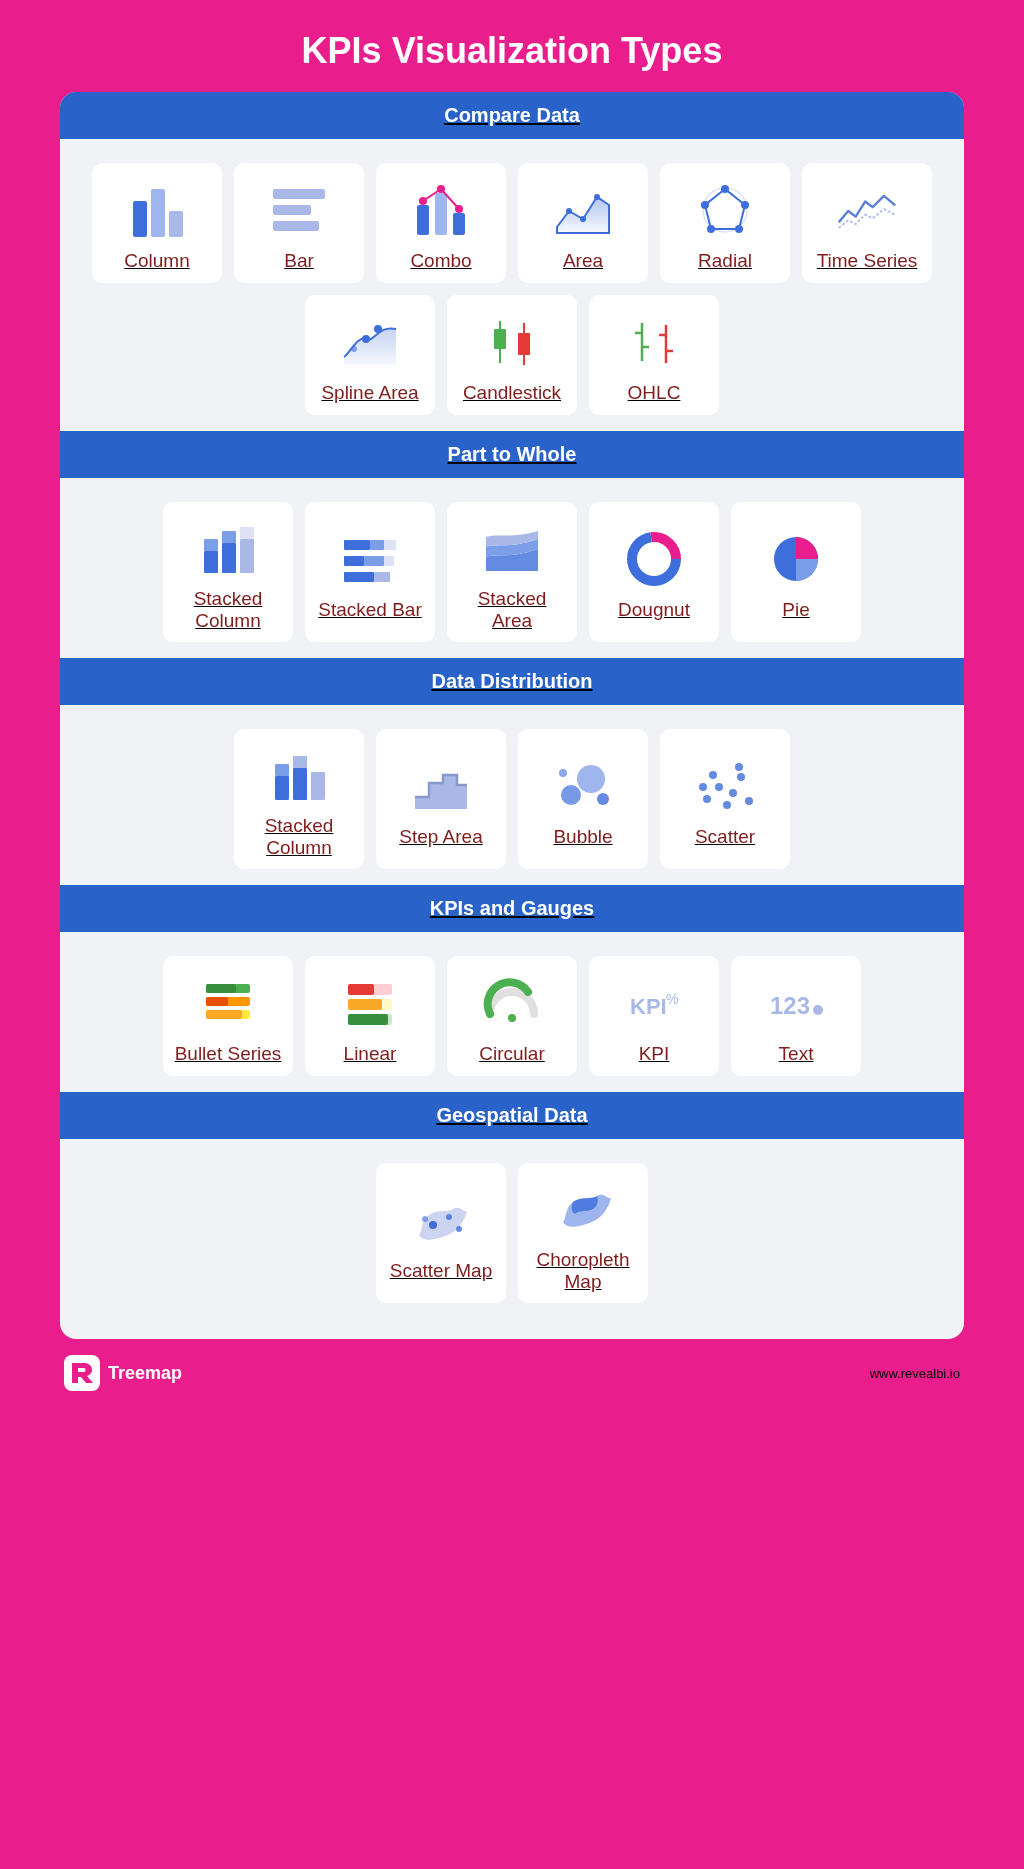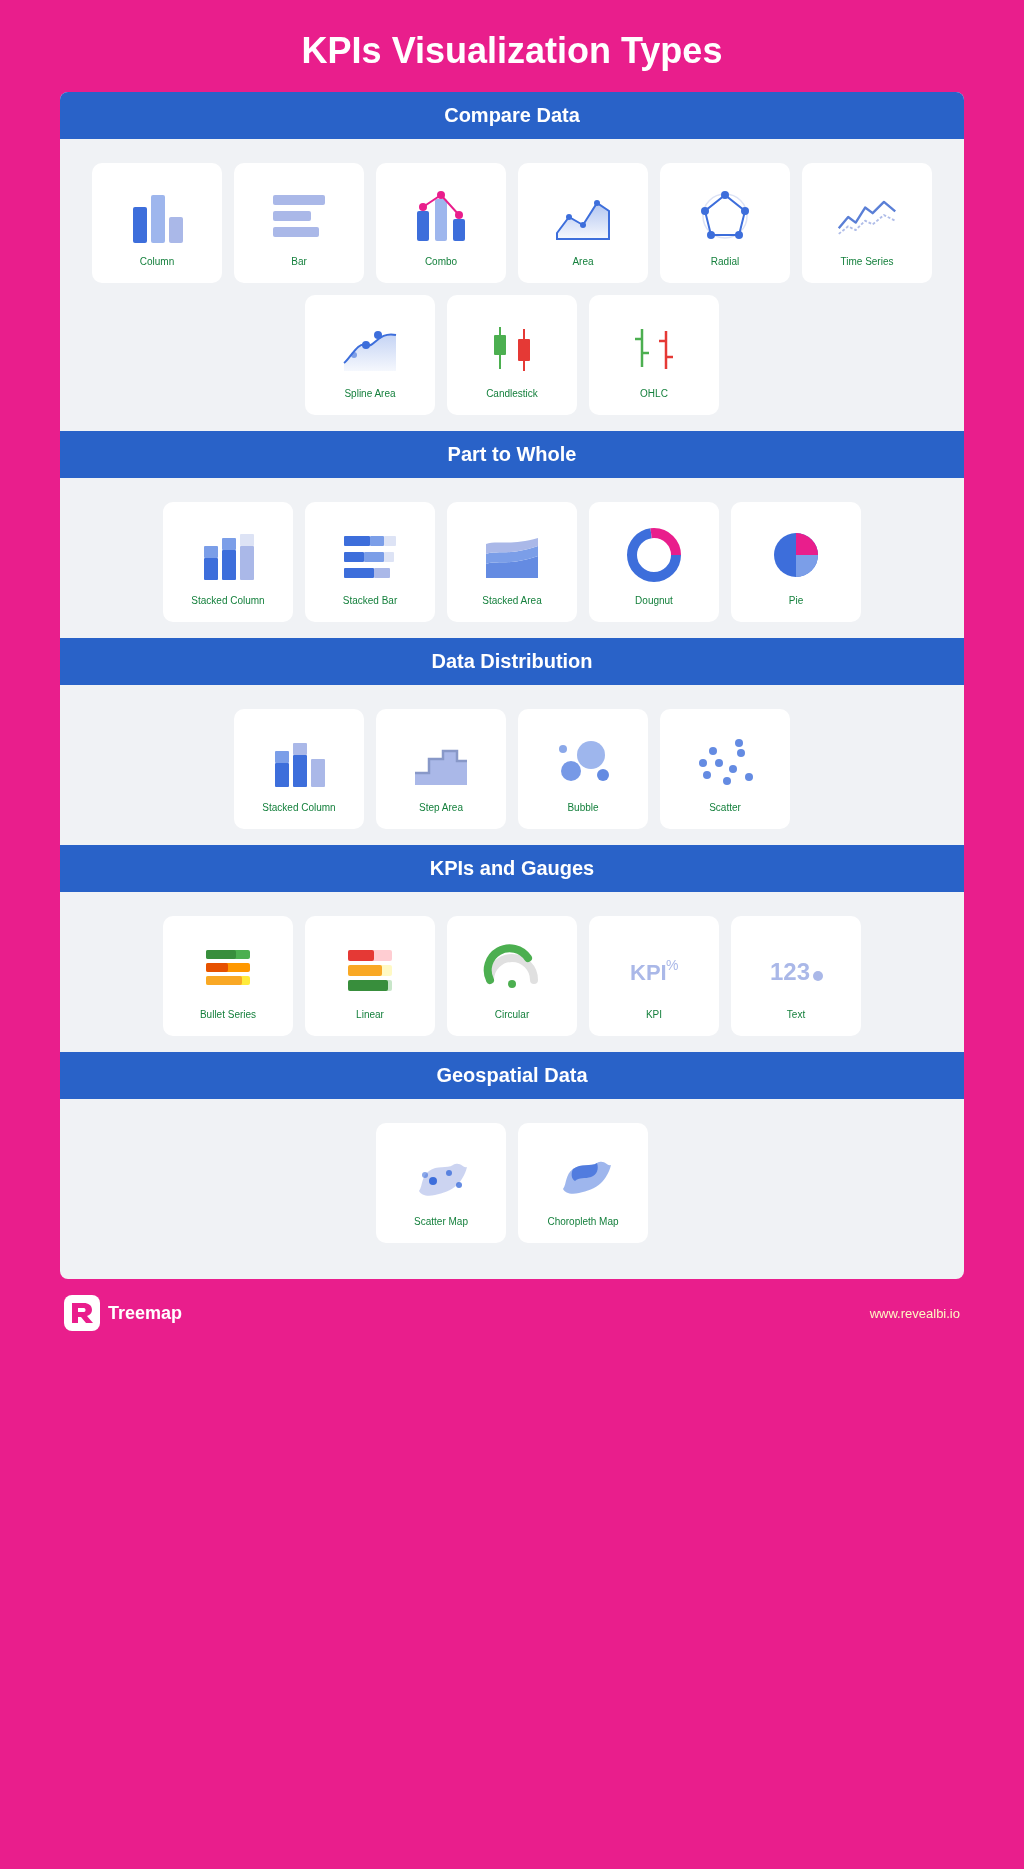--- a/index.html
+++ b/index.html
@@ -15,24 +15,25 @@
     }
     h1 {
       color: white;
       font-size: 36px;
       font-weight: 700;
       margin-bottom: 20px;
       text-align: center;
     }
     .main-card {
       background: #f0f2f5;
-      border-radius: 8px;
+      border-radius: 16px;
       width: 100%;
       overflow: hidden;
       padding-bottom: 20px;
+      text-decoration: underline;
     }
     .section-header {
       background: #2962c8;
       color: white;
       text-align: center;
       padding: 12px 0;
       font-size: 20px;
       font-weight: 700;
       margin-bottom: 16px;
     }
@@ -59,22 +60,22 @@
     }
     .chart-icon {
       width: 64px;
       height: 64px;
       display: flex;
       align-items: center;
       justify-content: center;
       margin-bottom: 8px;
     }
     .chart-label {
-      font-size: 10px;
-      color: #15803d;
+      font-size: 19px;
+      color: #7f1d1d;
       text-align: center;
       font-weight: 500;
     }
 
     
     .footer {
       width: 100%;
       display: flex;
       justify-content: space-between;
       align-items: center;
@@ -85,21 +86,21 @@
       display: flex;
       align-items: center;
       gap: 8px;
     }
     .footer-logo-text {
       color: white;
       font-size: 18px;
       font-weight: 700;
     }
     .footer-url {
-      color: #fef9c3;
+      color: #000000;
       font-size: 13px;
     }
     .logo-icon {
       width: 36px;
       height: 36px;
     }
   </style>
 </head>
 <body>
 

